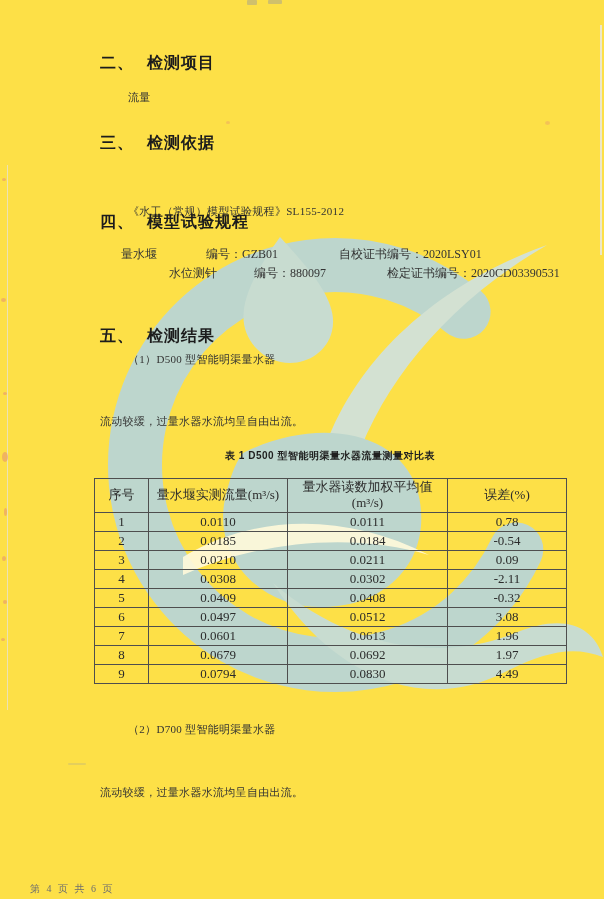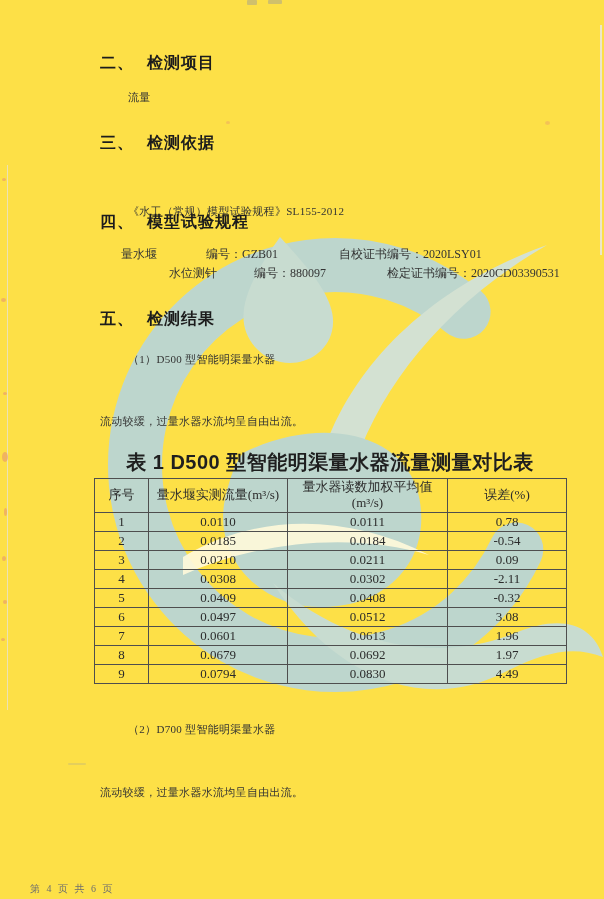--- a/index.html
+++ b/index.html
@@ -22,21 +22,21 @@
   }
   .heading .h-num{margin-right:13px;}
   .body-text{font-size:11px;letter-spacing:.3px;white-space:nowrap;color:#333;text-align:right;}
   .instr-row{display:flex;font-size:12px;color:#333;white-space:nowrap;}
   .instr-name{width:85px;}
   .instr-id{width:133px;}
   
   .tbl-caption{
     position:absolute;left:94px;top:449px;width:472px;text-align:center;
     font-family:"Liberation Sans","DejaVu Sans",sans-serif;font-weight:bold;
-    font-size:20px;color:#1f1f1f;letter-spacing:.5px;white-space:nowrap;
+    font-size:10px;color:#1f1f1f;letter-spacing:.5px;white-space:nowrap;
   }
   table.dtable{
     position:absolute;left:94px;top:478px;width:472px;
     border-collapse:collapse;table-layout:fixed;background:transparent;
     font-family:"Liberation Serif","DejaVu Serif",serif;
   }
   .dtable th,.dtable td{
     border:1px solid #4e4e4e;text-align:center;vertical-align:middle;
     padding:0;color:#2b2b2b;background:transparent;
   }
@@ -100,21 +100,21 @@
     <span class="instr-name">量水堰</span>
     <span class="instr-id"><span>编号：</span><span>GZB01</span></span>
     <span class="instr-cert"><span>自校证书编号：</span><span>2020LSY01</span></span>
   </div>
   <div class="abs instr-row" style="left:121px;top:265px;margin-left:48px;">
     <span class="instr-name">水位测针</span>
     <span class="instr-id"><span>编号：</span><span>880097</span></span>
     <span class="instr-cert"><span>检定证书编号：</span><span>2020CD03390531</span></span>
   </div>
 
-  <div class="abs heading" style="left:100px;top:309px;">
+  <div class="abs heading" style="left:100px;top:326px;">
     <span class="h-num">五、</span><span>检测结果</span>
   </div>
 
   <div class="abs body-text" style="left:128px;top:352px;">（1）D500 型智能明渠量水器</div>
   <div class="abs body-text" style="left:100px;top:414px;">流动较缓，过量水器水流均呈自由出流。</div>
 
   <div class="tbl-caption">表 1  D500 型智能明渠量水器流量测量对比表</div>
   <table class="dtable">
     <colgroup>
       <col style="width:54px">

